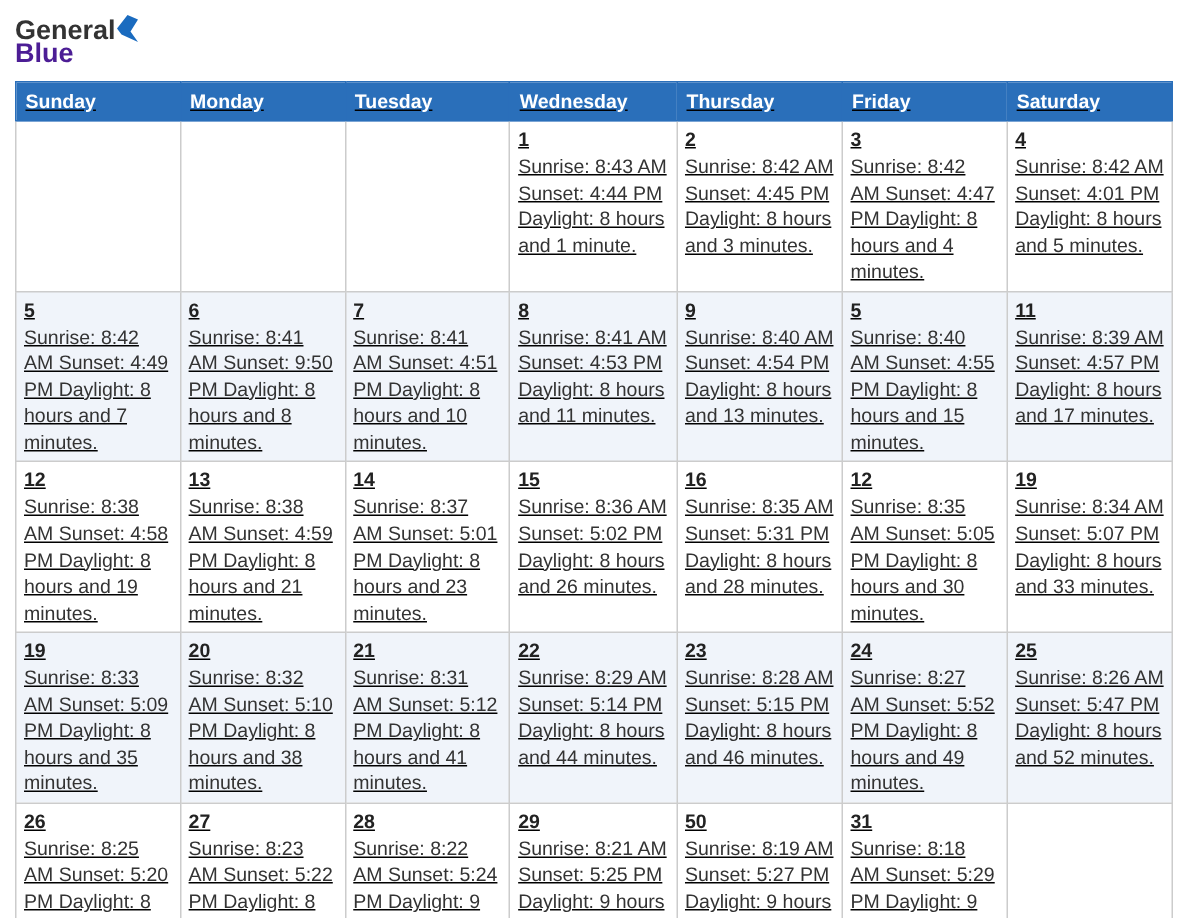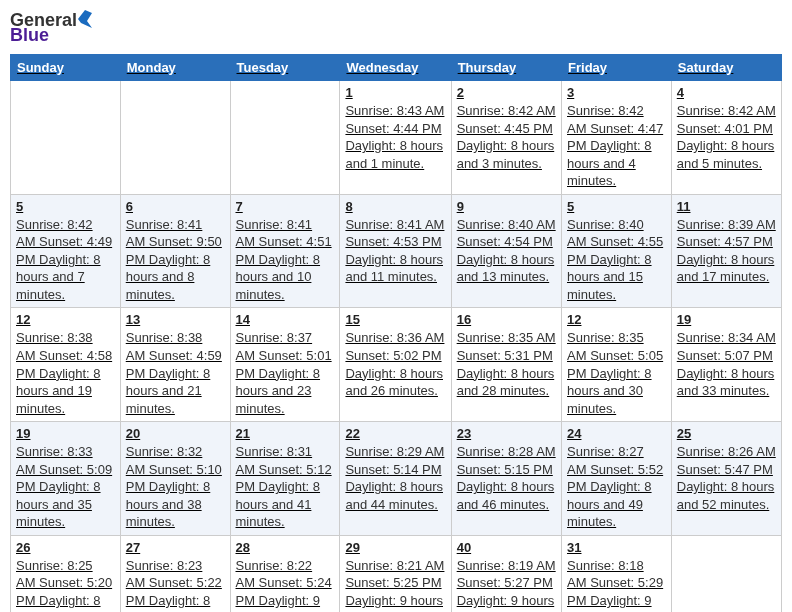--- a/index.html
+++ b/index.html
@@ -286,21 +286,21 @@
 Sunset: 5:24 PM
 Daylight: 9 hours and 1 minute.</div>
         </td>
         <td>
           <span class="day-num">29</span>
           <div class="day-info">Sunrise: 8:21 AM
 Sunset: 5:25 PM
 Daylight: 9 hours and 4 minutes.</div>
         </td>
         <td>
-          <span class="day-num">40</span>
+          <span class="day-num">50</span>
           <div class="day-info">Sunrise: 8:19 AM
 Sunset: 5:27 PM
 Daylight: 9 hours and 7 minutes.</div>
         </td>
         <td>
           <span class="day-num">31</span>
           <div class="day-info">Sunrise: 8:18 AM
 Sunset: 5:29 PM
 Daylight: 9 hours and 11 minutes.</div>
         </td>

